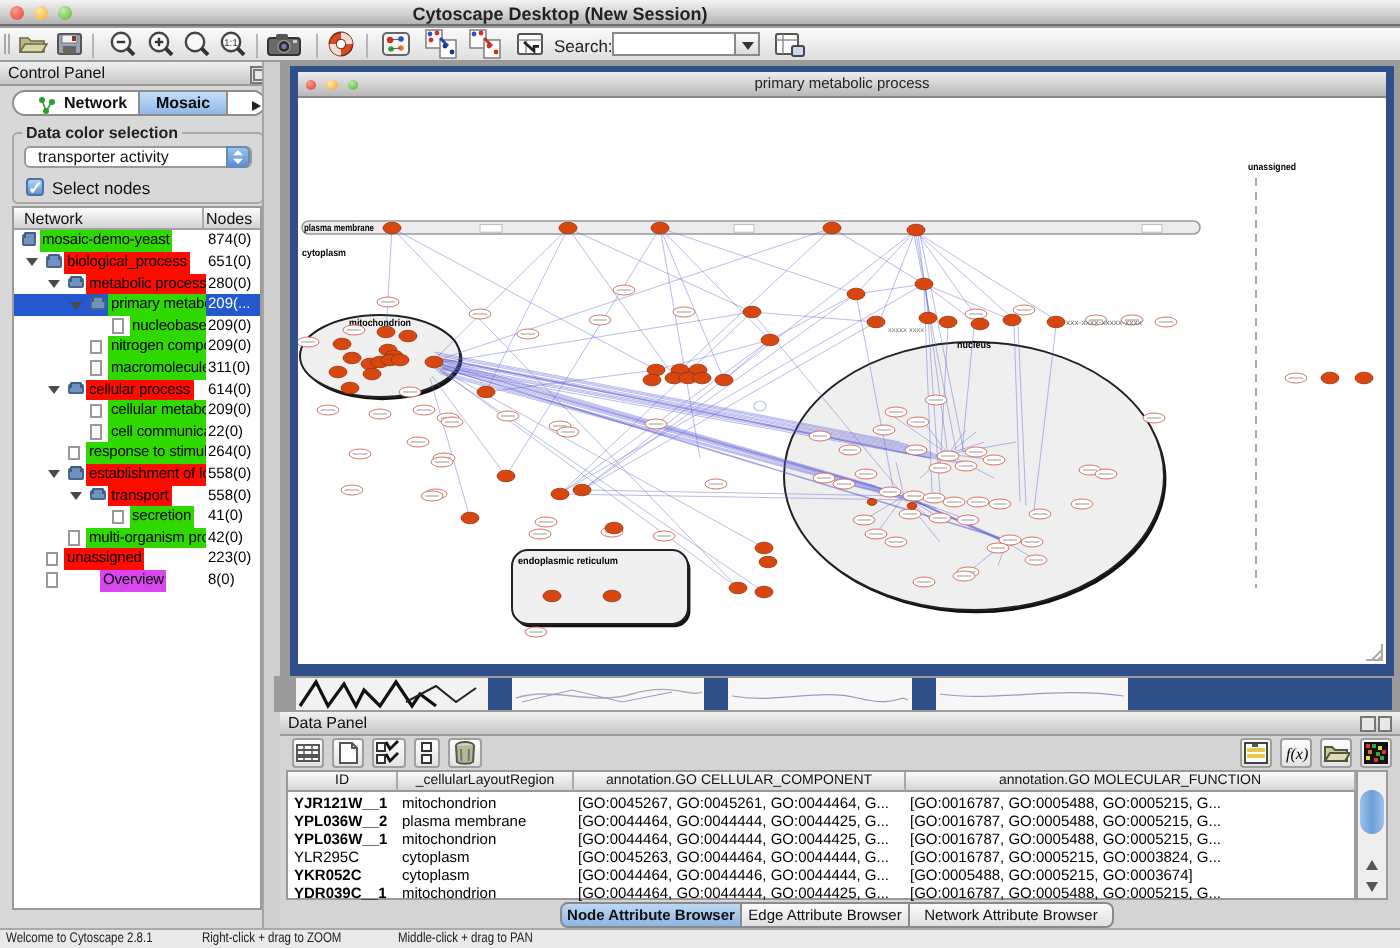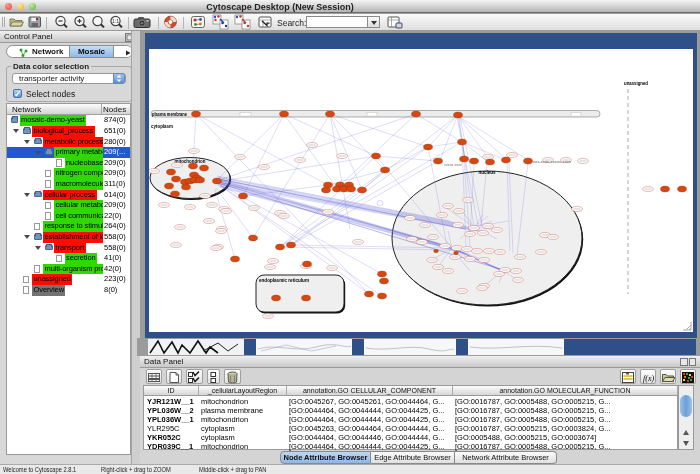--- a/index.html
+++ b/index.html
@@ -261,27 +261,33 @@
       <span class="tlab" style="left:36px;background:#2fd900;max-width:60px;overflow:hidden;display:inline-block">multi-organism pro</span>
       <span class="tnum" style="">42(0)</span>
     </div>
     <div class="trow" style="top:170.4px;">
       <div class="ficon" style="left:16px"></div>
       <span class="tlab" style="left:25px;background:#ff0b00;max-width:71px;overflow:hidden;display:inline-block">unassigned</span>
       <span class="tnum" style="">223(0)</span>
     </div>
     <div class="trow" style="top:181.0px;">
       <div class="ficon" style="left:16px"></div>
-      <span class="tlab" style="left:25px;background:#737373;max-width:71px;overflow:hidden;display:inline-block">Overview</span>
+      <span class="tlab" style="left:43px;background:#d946ef;max-width:71px;overflow:hidden;display:inline-block">Overview</span>
       <span class="tnum" style="">8(0)</span>
     </div>
 </div>
 <div class="abs" style="left:131px;top:31px;width:9px;height:433px;background:#cfcfcf;border-left:1px solid #a5a5a5"></div>
 
 <div class="abs win">
+  <div class="wtitle">
+    <div class="abs" style="left:3.5px;top:3.5px;width:5.5px;height:5.5px;border-radius:50%;background:radial-gradient(circle at 35% 30%,#ff9a8a,#dd3b2f)"></div>
+    <div class="abs" style="left:14px;top:3.5px;width:5.5px;height:5.5px;border-radius:50%;background:radial-gradient(circle at 35% 30%,#ffe9a0,#e9a33a)"></div>
+    <div class="abs" style="left:24.5px;top:3.5px;width:5.5px;height:5.5px;border-radius:50%;background:radial-gradient(circle at 35% 30%,#b8f0a0,#57a832)"></div>
+    <div style="text-align:center;font-size:7.5px;line-height:12px;color:#222">primary metabolic process</div>
+  </div>
   <div class="wcanvas">
 <svg width="544" height="283" viewBox="149 50 544 283" style="position:absolute;left:0;top:0">
   <rect x="149" y="50" width="544" height="283" fill="#fff"></rect>
 
   <rect x="151" y="111.5" width="449" height="6.5" rx="3.2" fill="#ececec" stroke="#999" stroke-width="0.8"></rect>
   <text x="152" y="116.5" font-size="5" font-weight="bold" font-family="Liberation Sans" fill="#000" textLength="35" lengthAdjust="spacingAndGlyphs">plasma membrane</text>
   <text x="151" y="129" font-size="5" font-weight="bold" font-family="Liberation Sans" fill="#000" textLength="22" lengthAdjust="spacingAndGlyphs">cytoplasm</text>
 
   <ellipse cx="191.2" cy="180.6" rx="40" ry="20.5" fill="#111"></ellipse>
         <ellipse cx="190" cy="179" rx="40" ry="20.5" fill="#efefef" stroke="#222" stroke-width="1"></ellipse>

